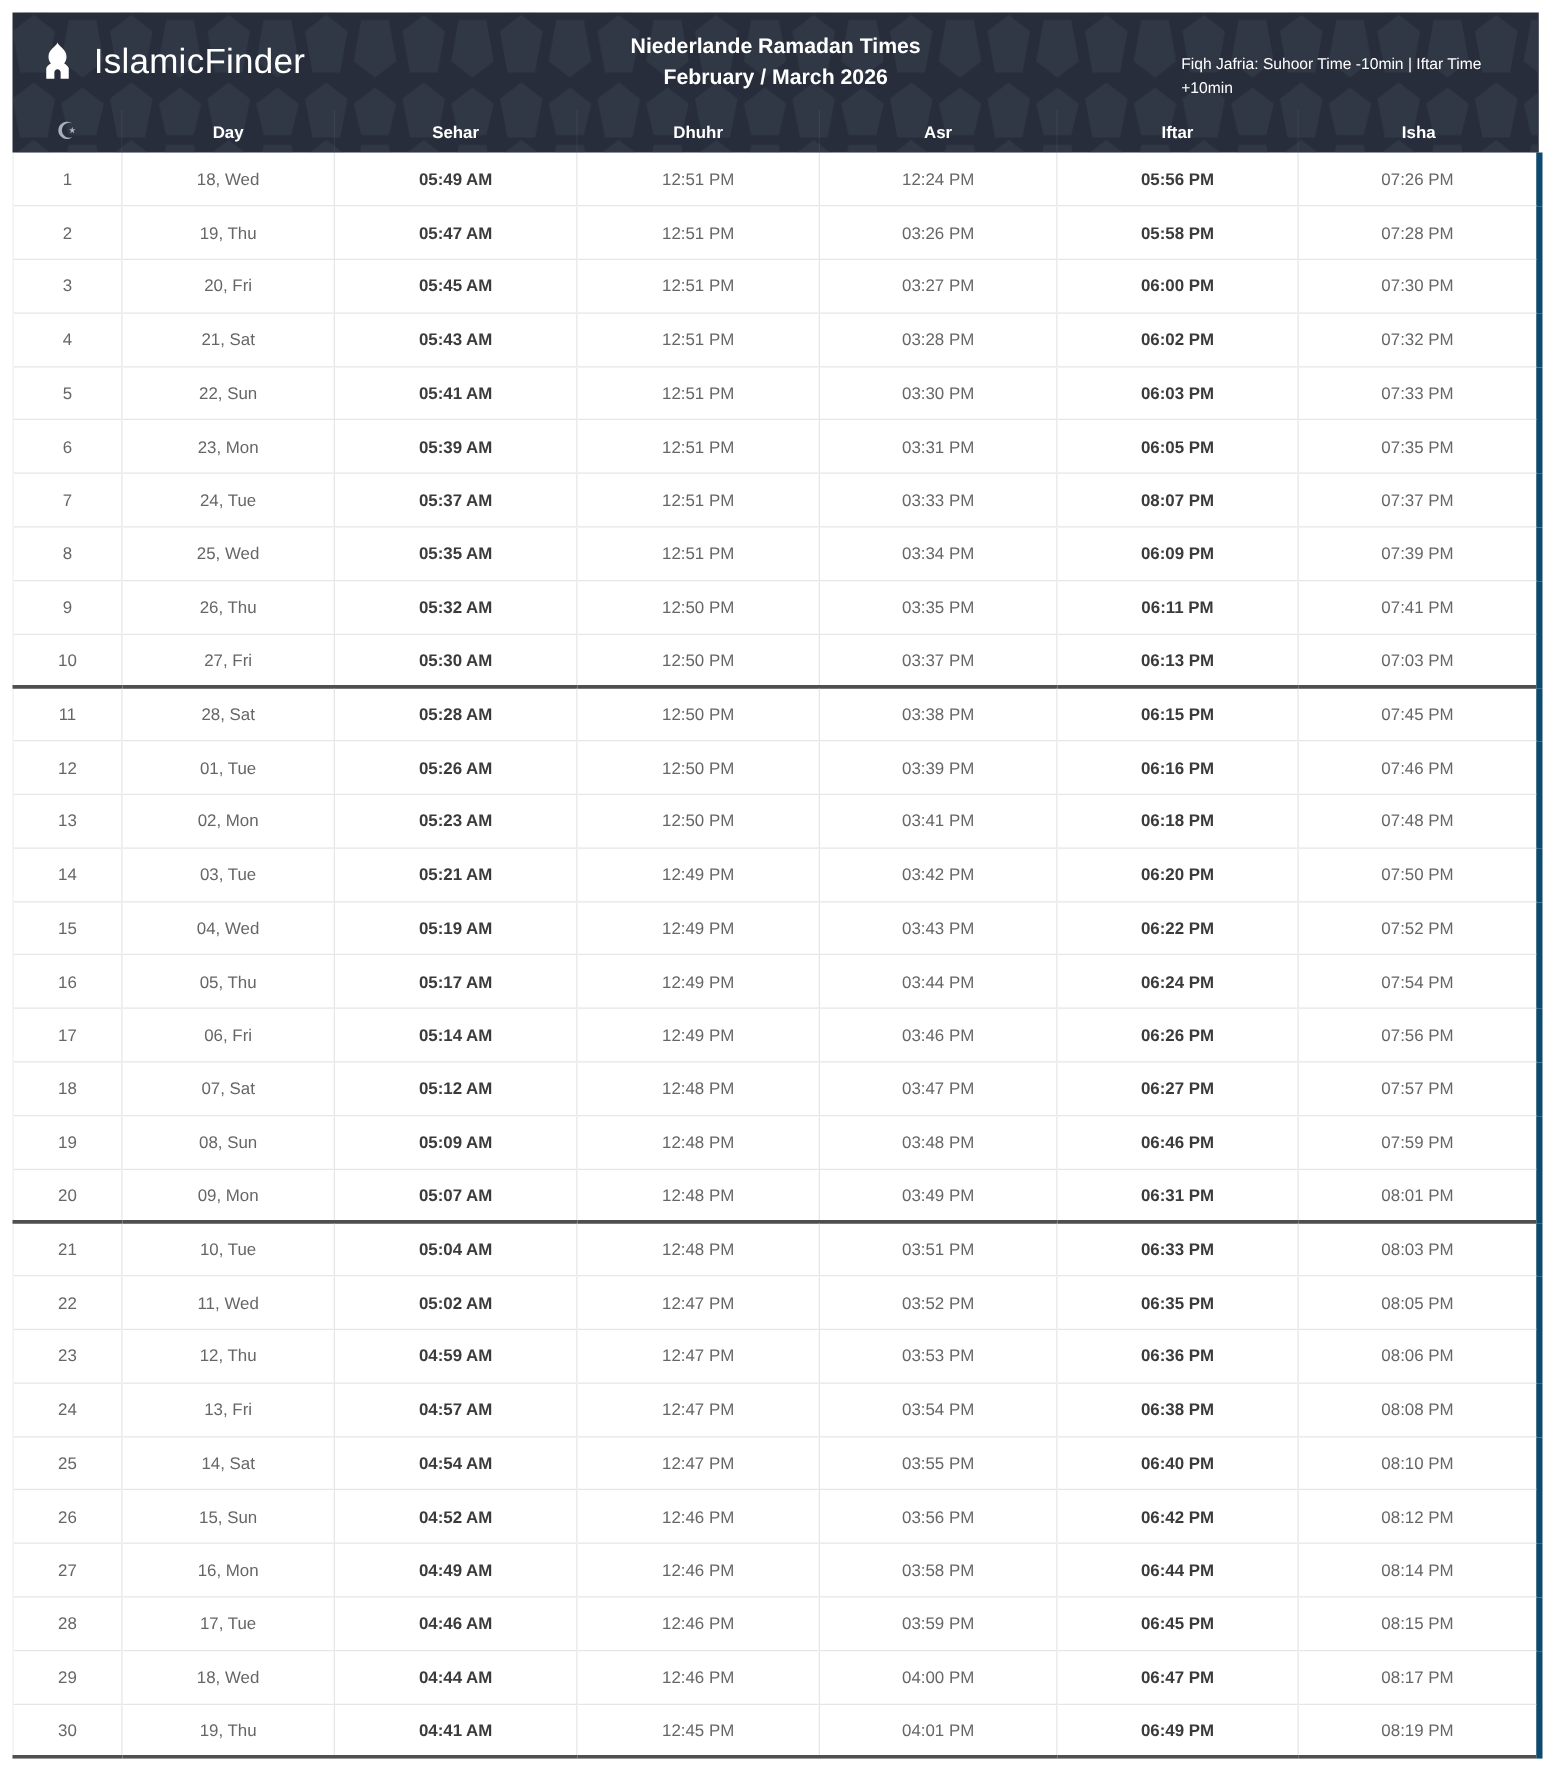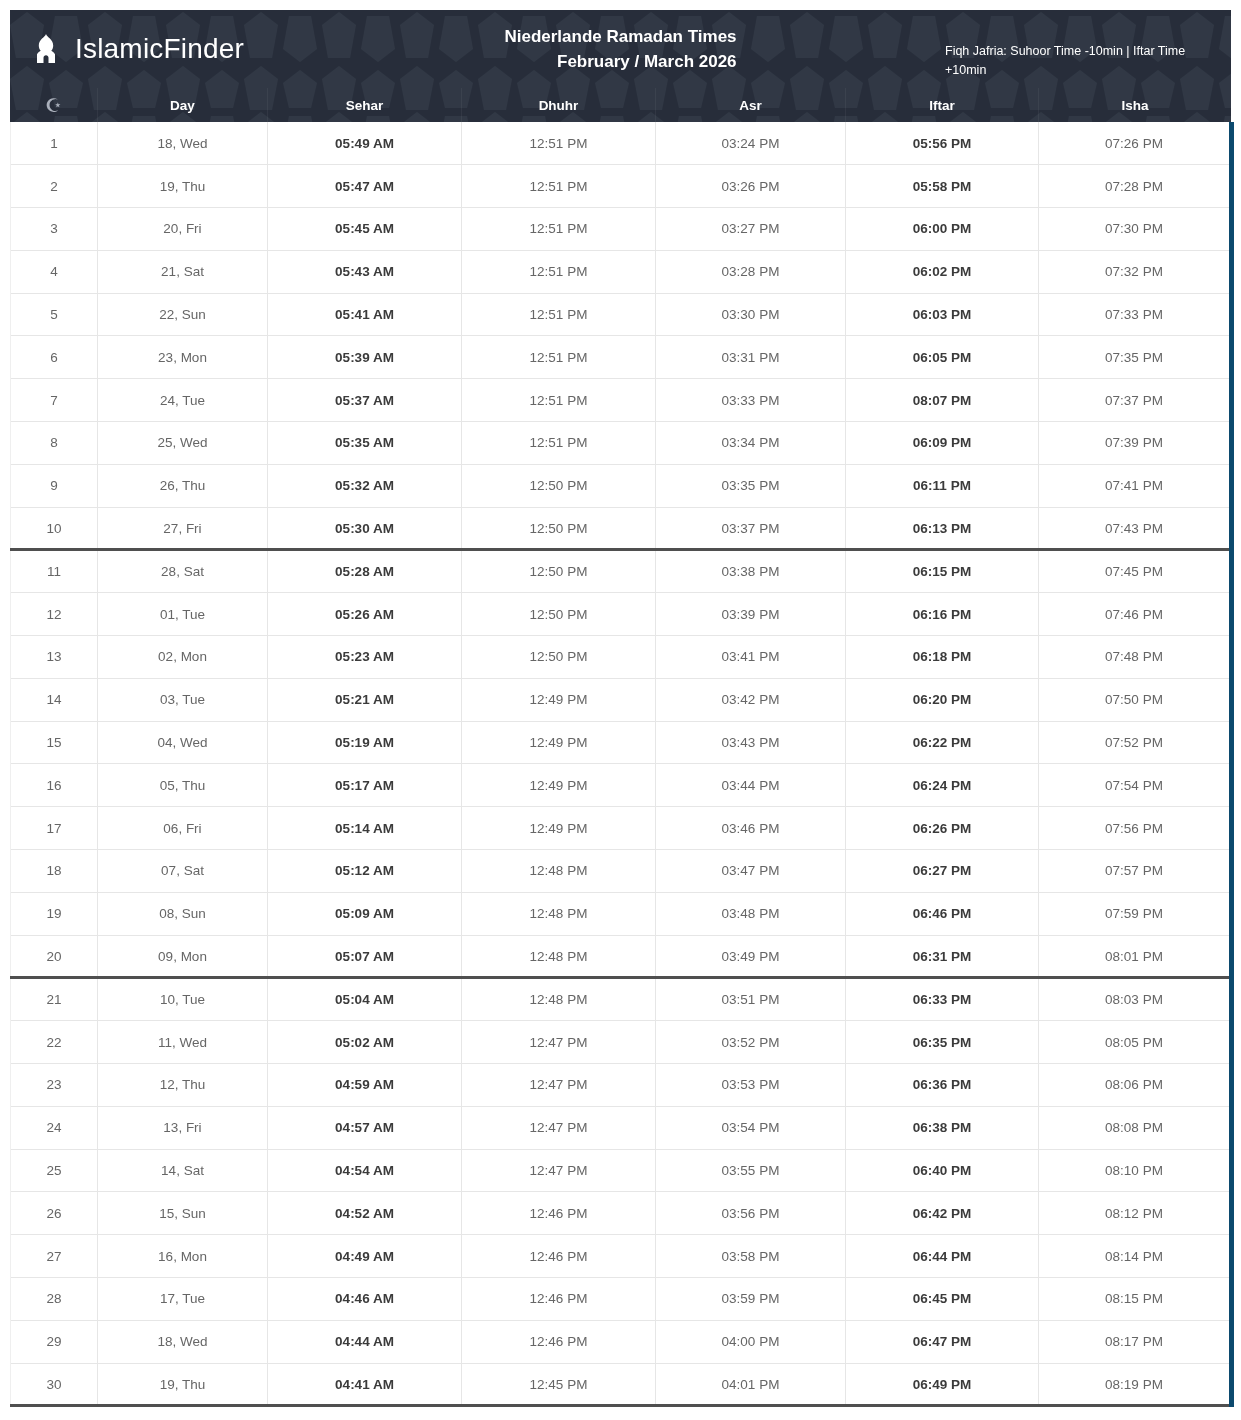--- a/index.html
+++ b/index.html
@@ -16,21 +16,21 @@
   body{font-family:"Liberation Sans", sans-serif; width:1241px;}
   .page{width:1221px;margin:10px auto 0 auto;}
 
   
   .header{position:relative;background:var(--header-bg);color:var(--header-text);overflow:hidden;}
   .header-pattern{position:absolute;left:0;top:0;width:100%;height:100%;display:block;}
   .pat{fill:var(--header-pattern);fill-opacity:.55;}
   .header-top{position:relative;height:78px;display:flex;align-items:center;padding:0 18px;}
   .brand{display:flex;align-items:center;gap:11px;z-index:1;}
   .brand-text{font-size:28px;letter-spacing:.2px;color:#fff;font-weight:normal;}
-  .title-block{position:absolute;left:50%;top:50%;transform:translate(-50%,-50%);text-align:right;font-weight:bold;font-size:17px;line-height:25px;white-space:nowrap;z-index:1;}
+  .title-block{position:absolute;left:50%;top:50%;transform:translate(-50%,-50%);text-align:center;font-weight:bold;font-size:17px;line-height:25px;white-space:nowrap;z-index:1;}
   .fiqh-note{margin-left:auto;width:268px;font-size:12.5px;line-height:19px;align-self:flex-end;padding-bottom:8px;z-index:1;}
 
   
   .col-head{position:relative;display:grid;grid-template-columns:87px 170px 194px 194px 190px 193px 193px;height:34px;align-items:center;z-index:1;}
   .col-head > div{text-align:center;font-size:13.5px;font-weight:bold;color:#fff;border-left:1px solid rgba(255,255,255,.05);height:100%;display:flex;align-items:center;justify-content:center;}
   .col-head > div:first-child{border-left:none;}
   .moon-glyph{font-size:19px;color:#aab0bb;font-weight:normal;}
 
   
   table{width:1221px;table-layout:fixed;border-collapse:collapse;}
@@ -99,21 +99,21 @@
         <col style="width:190px">
         <col style="width:193px">
         <col style="width:193px">
     </colgroup>
     <tbody>
         <tr>
           <td>1</td>
           <td>18, Wed</td>
           <td class="bold">05:49 AM</td>
           <td>12:51 PM</td>
-          <td>03:24 PM</td>
+          <td>12:24 PM</td>
           <td class="bold">05:56 PM</td>
           <td>07:26 PM</td>
         </tr>
         <tr>
           <td>2</td>
           <td>19, Thu</td>
           <td class="bold">05:47 AM</td>
           <td>12:51 PM</td>
           <td>03:26 PM</td>
           <td class="bold">05:58 PM</td>
@@ -182,21 +182,21 @@
           <td class="bold">06:11 PM</td>
           <td>07:41 PM</td>
         </tr>
         <tr class="section-end">
           <td>10</td>
           <td>27, Fri</td>
           <td class="bold">05:30 AM</td>
           <td>12:50 PM</td>
           <td>03:37 PM</td>
           <td class="bold">06:13 PM</td>
-          <td>07:43 PM</td>
+          <td>07:03 PM</td>
         </tr>
         <tr>
           <td>11</td>
           <td>28, Sat</td>
           <td class="bold">05:28 AM</td>
           <td>12:50 PM</td>
           <td>03:38 PM</td>
           <td class="bold">06:15 PM</td>
           <td>07:45 PM</td>
         </tr>

